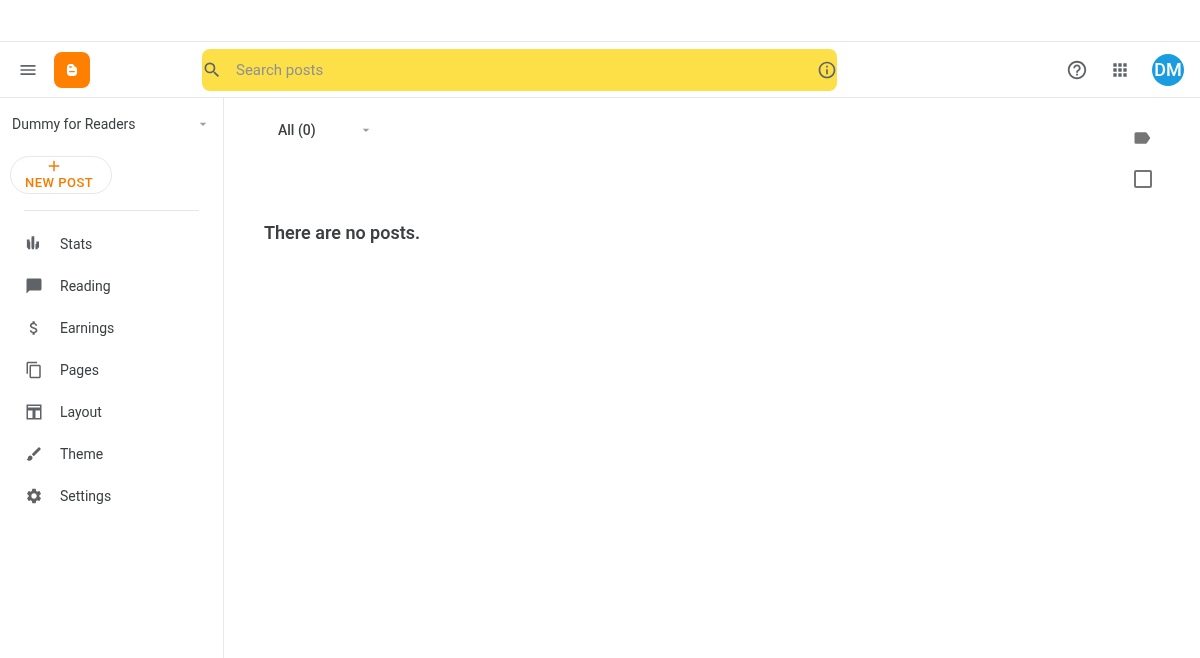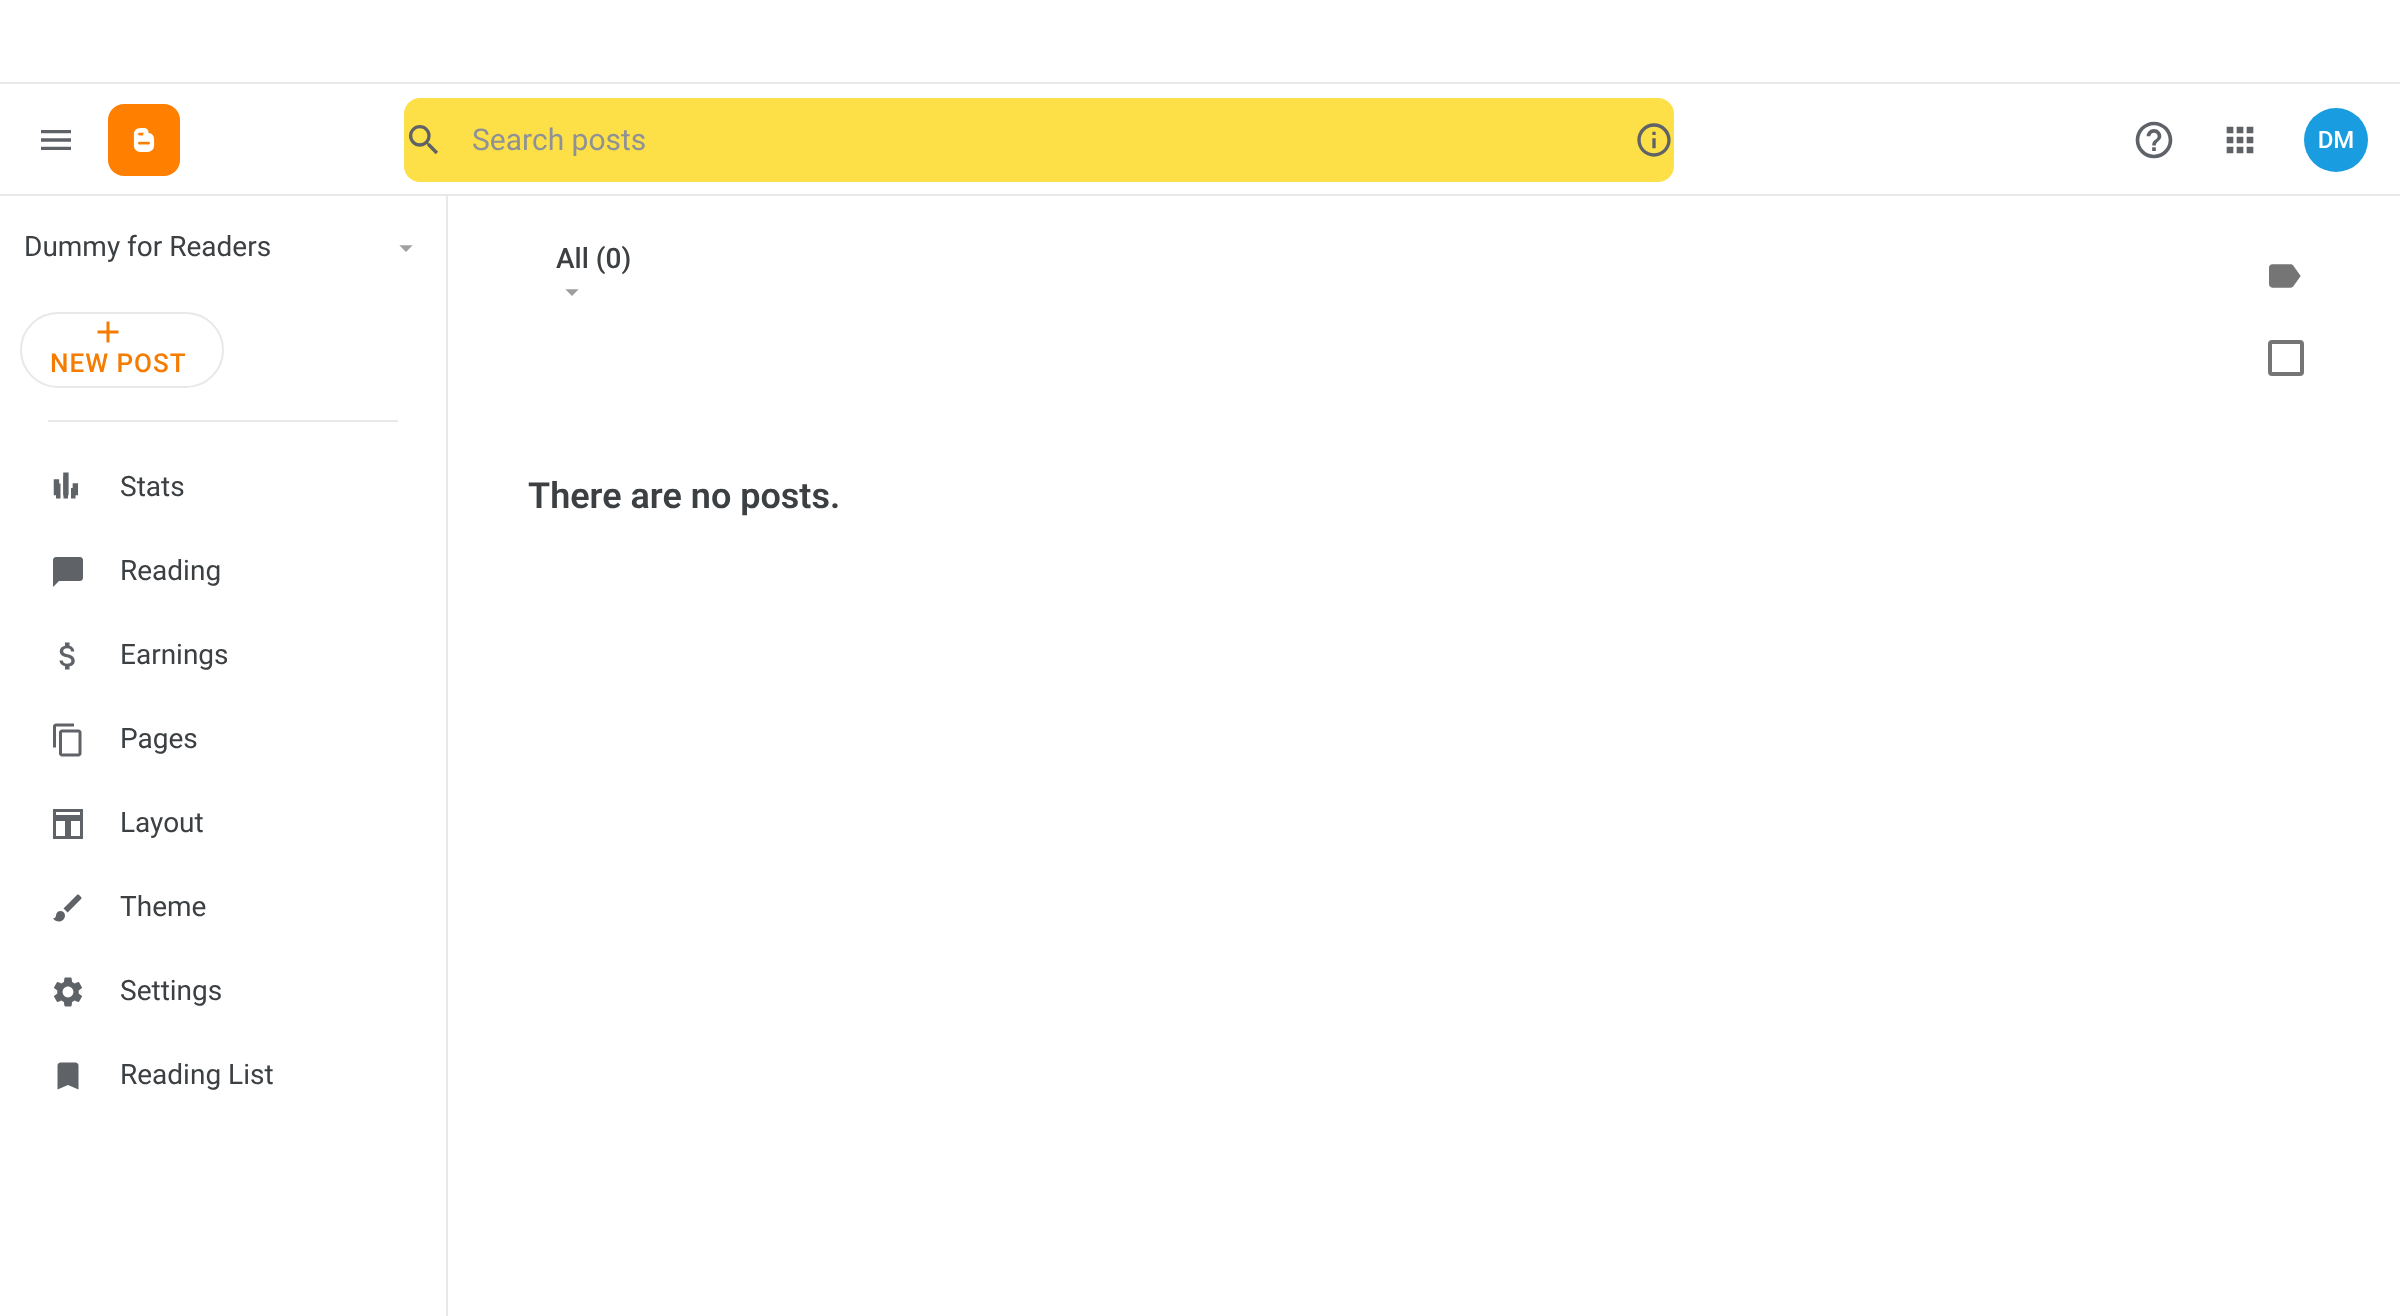--- a/index.html
+++ b/index.html
@@ -86,21 +86,21 @@
     }
     .avatar {
       width: 32px;
       height: 32px;
       border-radius: 50%;
       background: #1a9de0;
       color: #fff;
       display: flex;
       align-items: center;
       justify-content: center;
-      font-size: 12px;
+      font-size: 18px;
       font-weight: 500;
       cursor: pointer;
     }
     .body-container {
       display: flex;
       height: calc(658px - 98px);
     }
     .sidebar {
       width: 224px;
       border-right: 1px solid #e8e8e8;
@@ -177,21 +177,20 @@
     .filter-bar {
       display: flex;
       align-items: center;
       margin-bottom: 20px;
     }
     .filter-dropdown {
       display: flex;
       align-items: flex-start;
       cursor: pointer;
       padding-left: 14px;
-      flex-direction: column;
     }
     .filter-label {
       font-size: 14px;
       font-weight: 500;
       color: #3c4043;
       margin-right: 42px;
     }
     .label-icon {
       position: absolute;
       right: 48px;
@@ -318,28 +317,20 @@
       <span class="nav-item-label">Theme</span>
     </div>
     <div class="nav-item">
       <span class="nav-item-icon">
         <svg width="18" height="18" viewBox="0 0 24 24" fill="currentColor">
             <path d="M19.14 12.94c.04-.3.06-.61.06-.94 0-.32-.02-.64-.07-.94l2.03-1.58c.18-.14.23-.41.12-.61l-1.92-3.32c-.12-.22-.37-.29-.59-.22l-2.39.96c-.5-.38-1.03-.7-1.62-.94l-.36-2.54c-.04-.24-.24-.41-.48-.41h-3.84c-.24 0-.43.17-.47.41l-.36 2.54c-.59.24-1.13.57-1.62.94l-2.39-.96c-.22-.08-.47 0-.59.22L2.74 8.87c-.12.21-.08.47.12.61l2.03 1.58c-.05.3-.09.63-.09.94s.02.64.07.94l-2.03 1.58c-.18.14-.23.41-.12.61l1.92 3.32c.12.22.37.29.59.22l2.39-.96c.5.38 1.03.7 1.62.94l.36 2.54c.5.24.24.41.48.41h3.84c.24 0 .44-.17.47-.41l.36-2.54c.59-.24 1.13-.56 1.62-.94l2.39.96c.22.08.47 0 .59-.22l1.92-3.32c.12-.22.07-.47-.12-.61l-2.01-1.58zM12 15.6c-1.98 0-3.6-1.62-3.6-3.6s1.62-3.6 3.6-3.6 3.6 1.62 3.6 3.6-1.62 3.6-3.6 3.6z"></path>
           </svg>
       </span>
       <span class="nav-item-label">Settings</span>
     </div>
-    <div class="nav-item">
-      <span class="nav-item-icon">
-        <svg width="18" height="18" viewBox="0 0 24 24" fill="currentColor">
-            <path d="M17 3H7c-1.1 0-1.99.9-1.99 2L5 21l7-3 7 3V5c0-1.1-.9-2-2-2z"></path>
-          </svg>
-      </span>
-      <span class="nav-item-label">Reading List</span>
-    </div>
   </div>
 
   <div class="main-content">
     <div class="filter-bar">
       <div class="filter-dropdown">
         <span class="filter-label">All (0)</span>
         <svg width="16" height="16" viewBox="0 0 24 24" fill="#9e9e9e">
             <path d="M7 10l5 5 5-5z"></path>
           </svg>
       </div>

